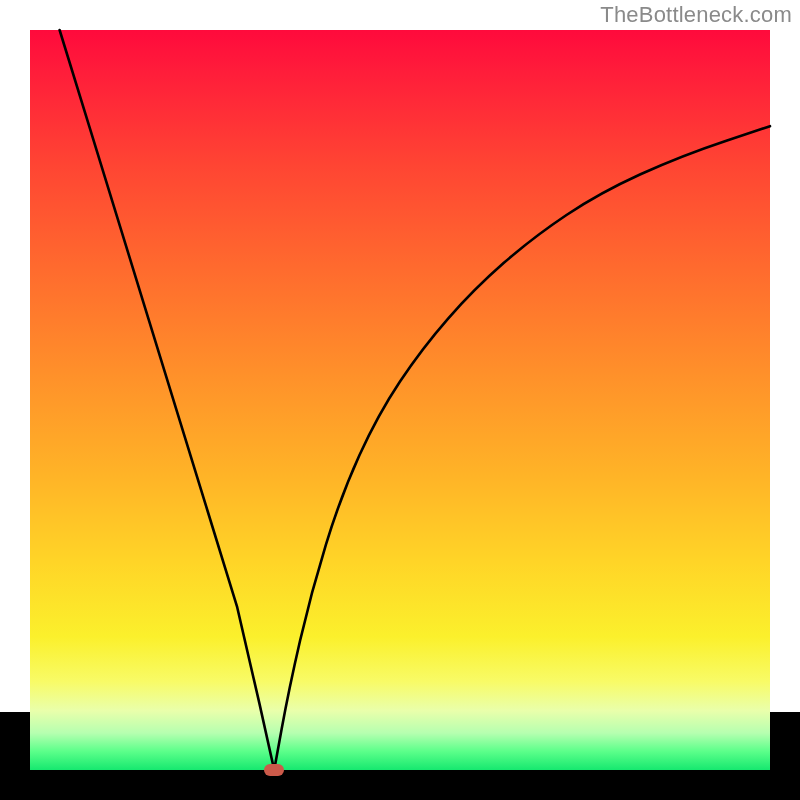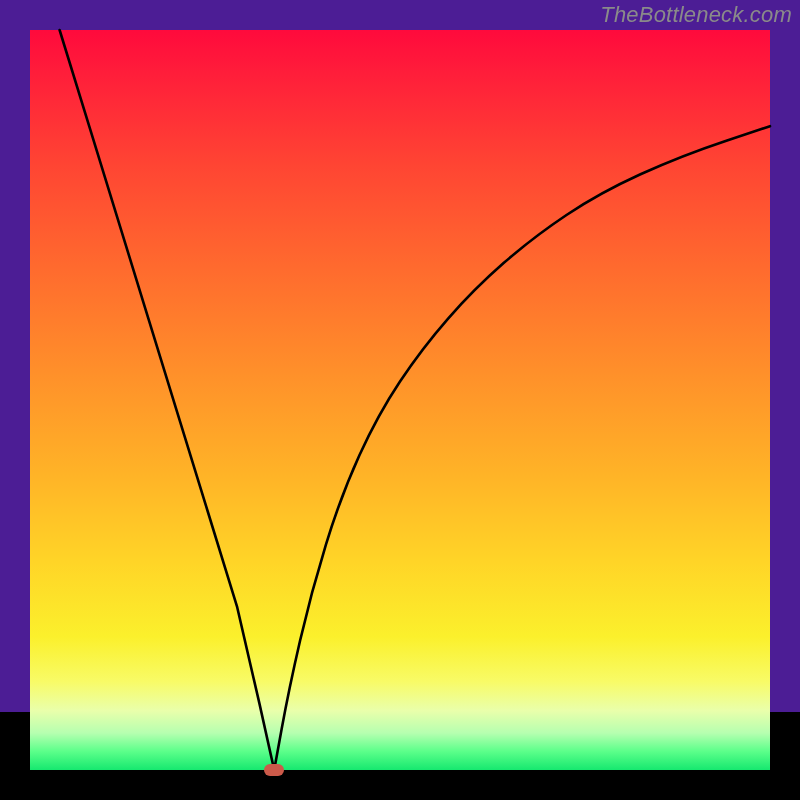--- a/index.html
+++ b/index.html
@@ -10,22 +10,21 @@
     background: #000;
     overflow: hidden;
     font-family: Arial, Helvetica, sans-serif;
   }
   .frame {
     position: absolute;
     left: 0;
     top: 0;
     width: 800px;
     height: 712px;
-    background: #4c1d95;
-    font-style: italic;
+    background: #ffffff;
   }
   .plot-area {
     position: absolute;
     left: 30px;
     top: 30px;
     width: 740px;
     height: 740px;
     
     background: linear-gradient(
       to bottom,

